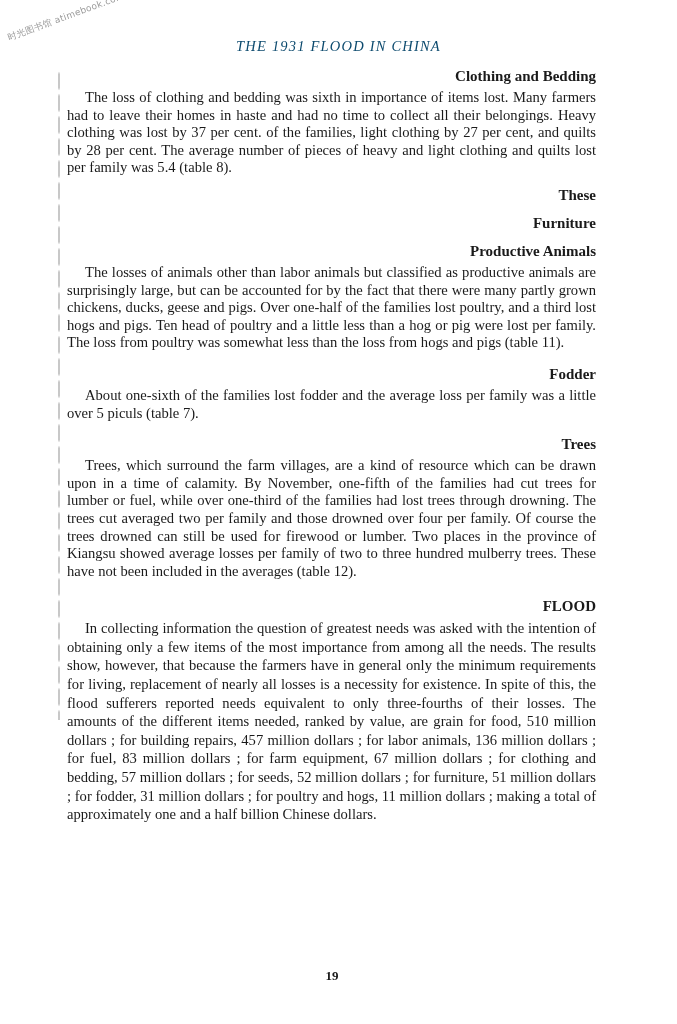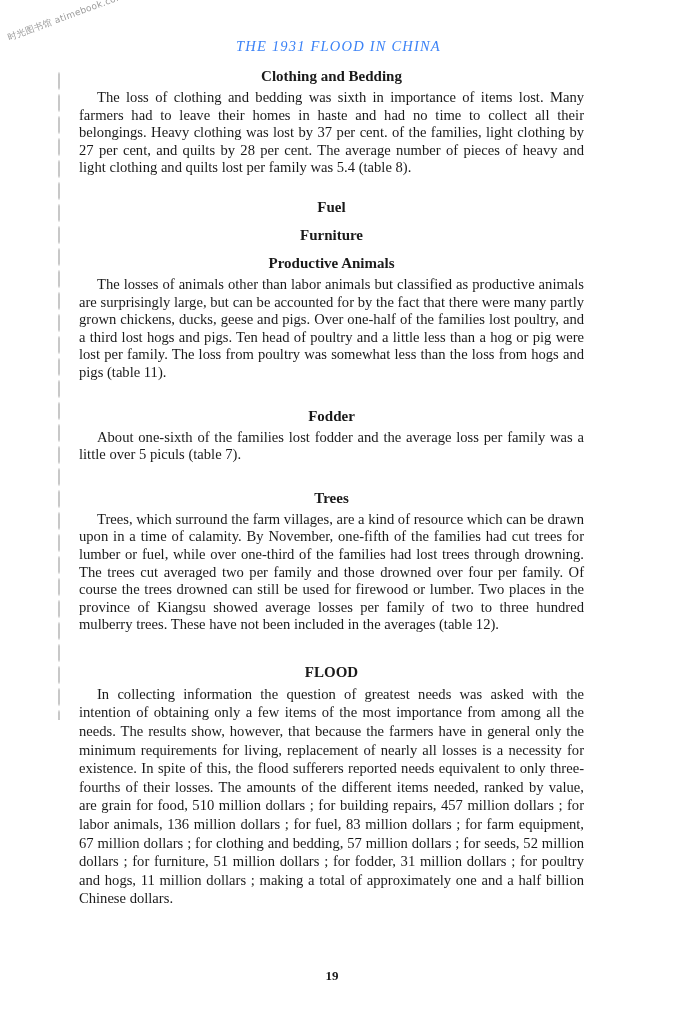--- a/index.html
+++ b/index.html
@@ -8,30 +8,30 @@
     font-family: "Liberation Serif", "DejaVu Serif", serif; color: #1a1a1a;
   }
   .watermark {
     position: absolute; left: 6px; top: 32px;
     transform: rotate(-20deg); transform-origin: left top;
     font-family: "DejaVu Sans", sans-serif; font-size: 9px; color: #9a9a9a;
     letter-spacing: 0.3px; white-space: nowrap;
   }
   .running-head {
     position: absolute; top: 38px; left: 0; width: 677px; text-align: center;
-    font-style: italic; font-size: 14.5px; letter-spacing: 1.2px; color: #3b82f6;
+    font-style: italic; font-size: 14.5px; letter-spacing: 1.2px; color: #0c4a6e;
   }
   .page {
     position: absolute; left: 67px; top: 66px; width: 529px;
   }
   .section-heading {
-    text-align: center; font-weight: bold; font-size: 15px; margin: 0; line-height: 20px;
+    text-align: right; font-weight: bold; font-size: 15px; margin: 0; line-height: 20px;
   }
   .para {
-    margin: 12px; font-size: 14.6px; line-height: 17.6px; text-align: justify;
+    margin: 0; font-size: 14.6px; line-height: 17.6px; text-align: justify;
     text-indent: 18px; hyphens: none;
   }
   .needs-para { line-height: 18.6px; }
   .gap-small { height: 8px; }
   .gap-med { height: 12px; }
   .page-number {
     position: absolute; top: 968px; left: 0; width: 664px; text-align: center;
     font-weight: bold; font-size: 13px;
   }
   .margin-dots {
@@ -49,21 +49,21 @@
 <div class="running-head">THE 1931 FLOOD IN CHINA</div>
 
 <div class="page">
   <section>
     <h2 class="section-heading">Clothing and Bedding</h2>
     <p class="para" style="margin-top:3px;">The loss of clothing and bedding was sixth in importance of items lost. Many farmers had to leave their homes in haste and had no time to collect all their belongings. Heavy clothing was lost by 37 per cent. of the families, light clothing by 27 per cent, and quilts by 28 per cent. The average number of pieces of heavy and light clothing and quilts lost per family was 5.4 (table 8).</p>
   </section>
   <div class="gap-small"></div>
 
   <section>
-    <h2 class="section-heading">Fuel</h2>
+    <h2 class="section-heading">These</h2>
   </section>
   <div class="gap-small"></div>
 
   <section>
     <h2 class="section-heading">Furniture</h2>
   </section>
   <div class="gap-small"></div>
 
   <section>
     <h2 class="section-heading">Productive Animals</h2>

